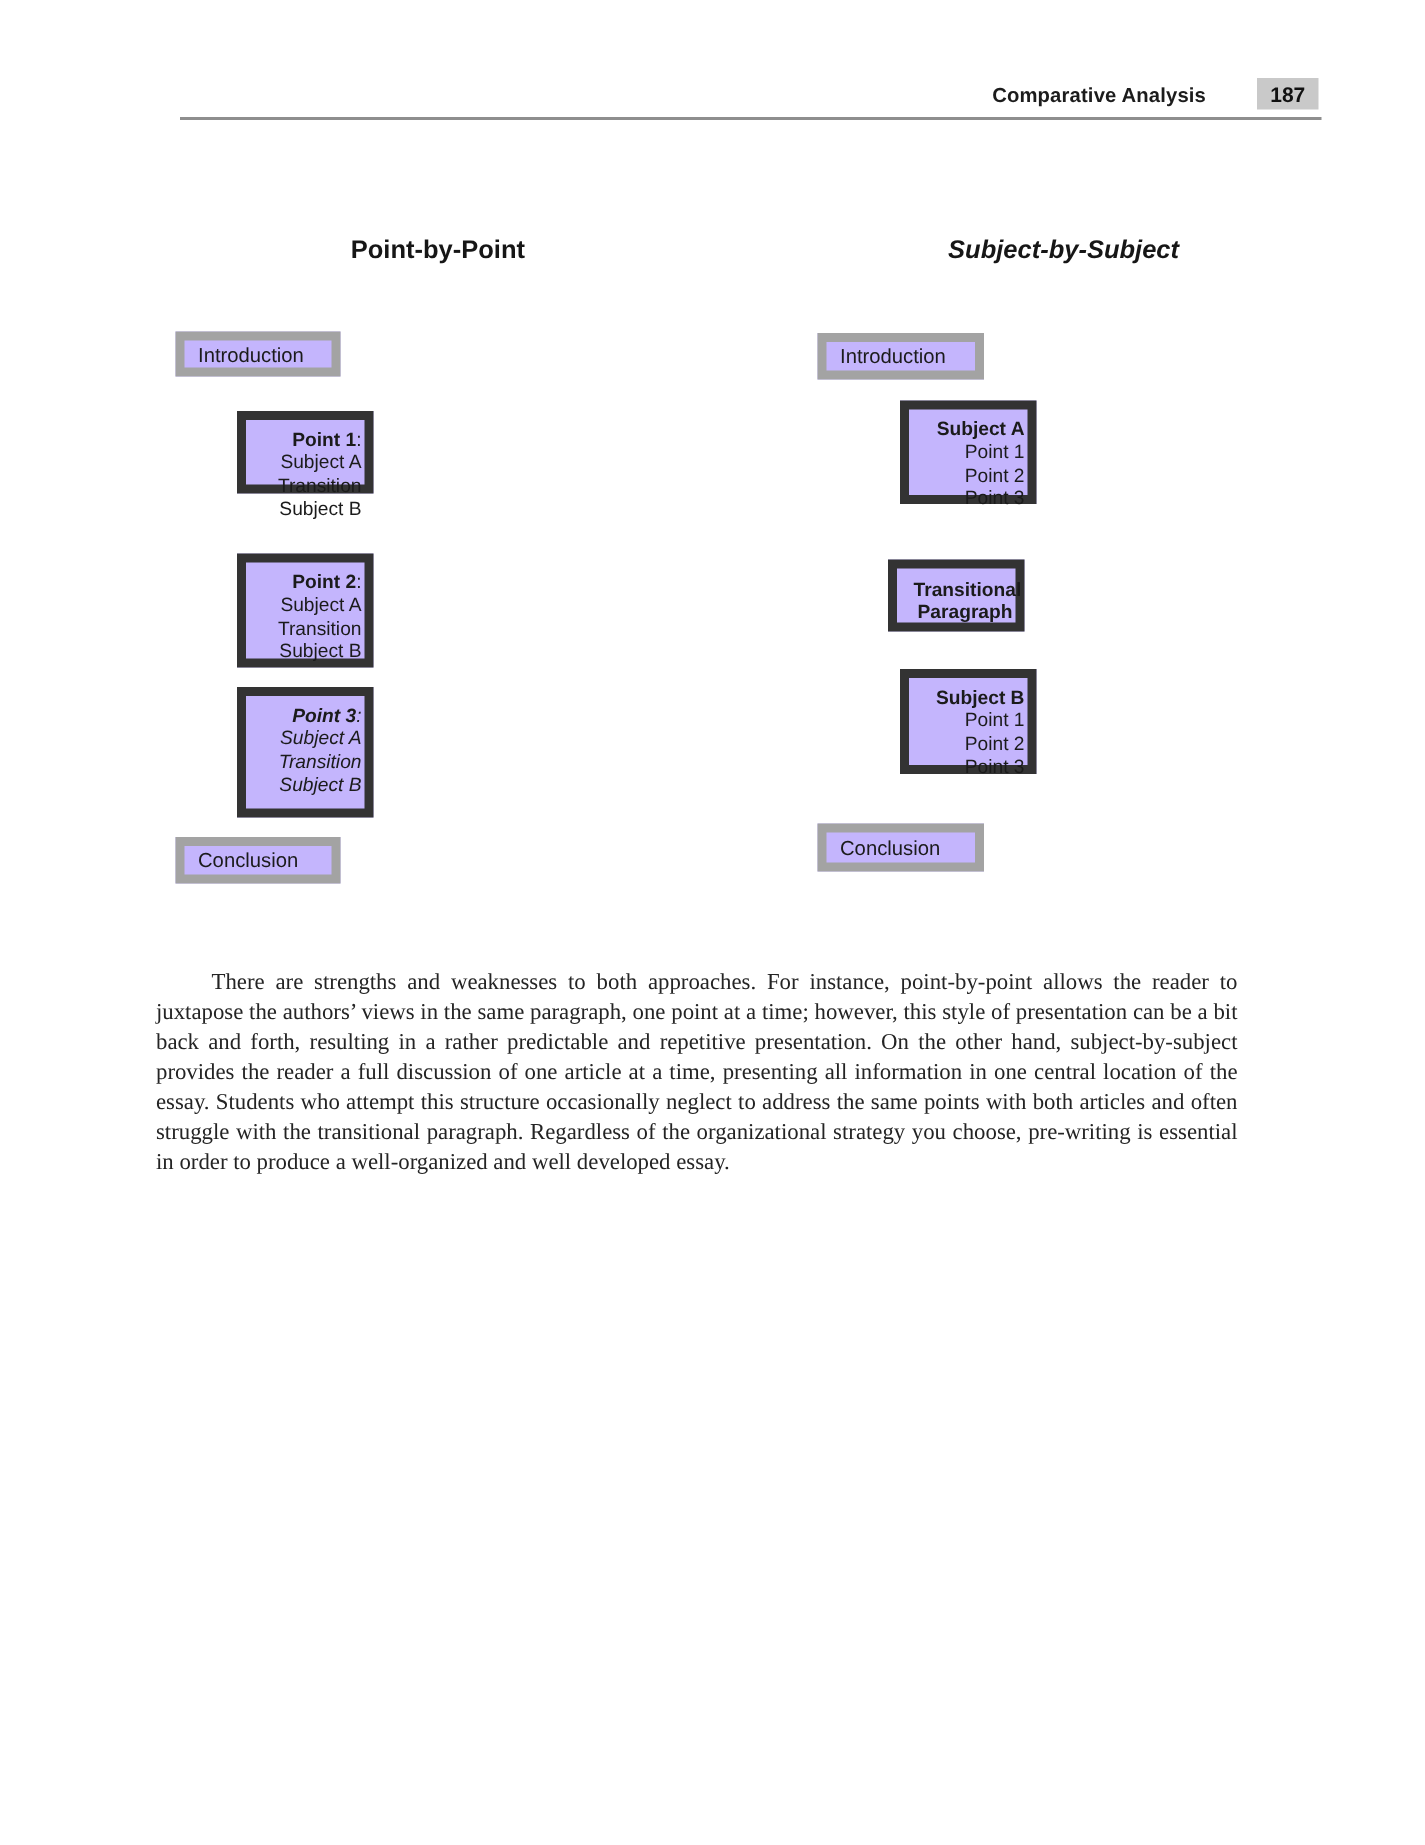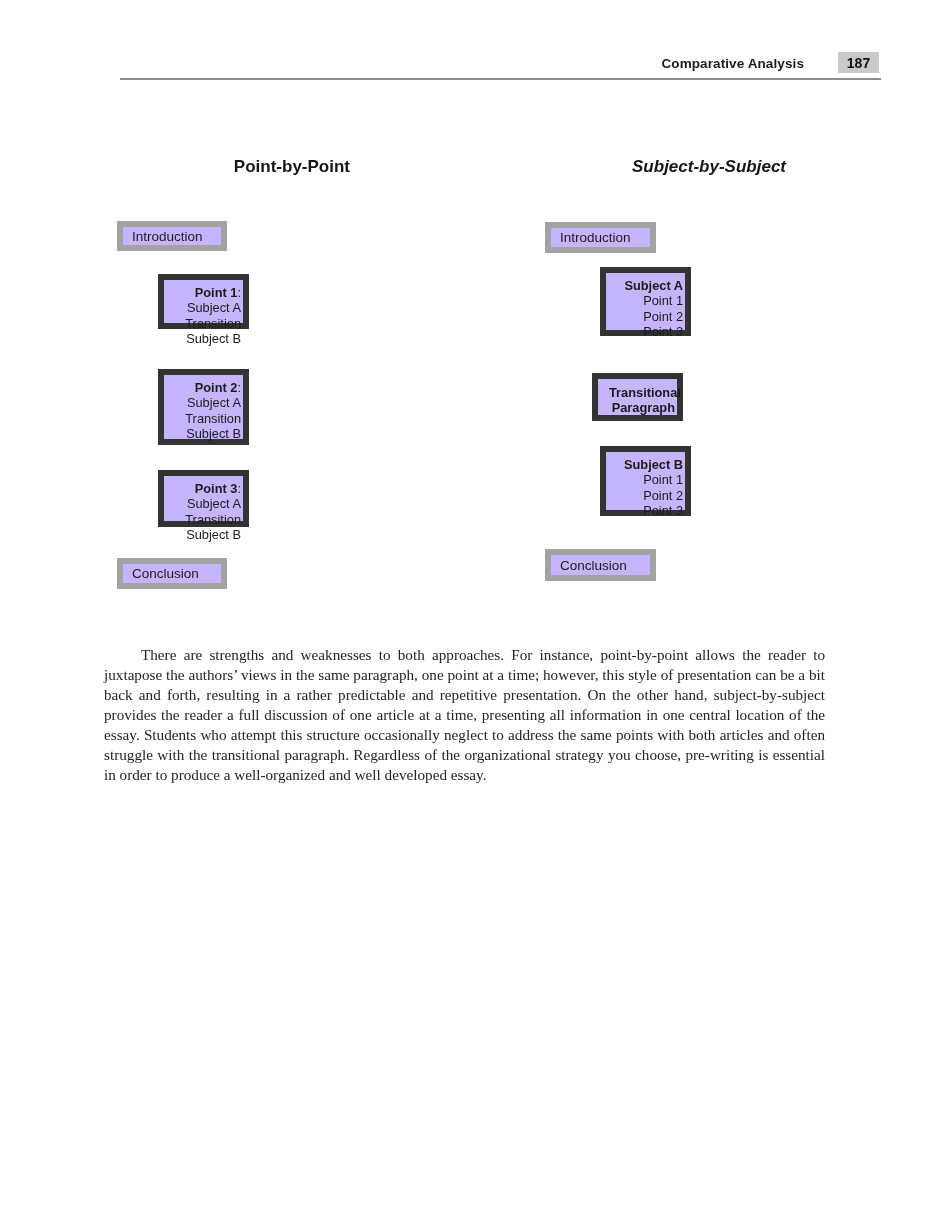--- a/index.html
+++ b/index.html
@@ -75,21 +75,21 @@
     font-size: 12.8px;
     line-height: 15.3px;
     border-color: #333;
   }
   .detail-box .bh { font-weight: bold; }
   .detail-box .colon { font-weight: normal; }
 
   #l-intro { left: 117px; top: 221px; width: 110px; height: 30px; }
   #l-p1    { left: 158px; top: 274px; width: 91px;  height: 55px; }
   #l-p2    { left: 158px; top: 369px; width: 91px;  height: 76px; }
-  #l-p3    { left: 158px; top: 470px; width: 91px;  height: 57px; }
+  #l-p3    { left: 158px; top: 458px; width: 91px;  height: 87px; font-style: italic; }
   #l-concl { left: 117px; top: 558px; width: 110px; height: 31px; }
 
   #r-intro { left: 545px; top: 222px; width: 111px; height: 31px; }
   #r-subja { left: 600px; top: 267px; width: 91px;  height: 69px; }
   #r-trans { left: 592px; top: 373px; width: 91px;  height: 48px; padding-top: 6px; }
   #r-subjb { left: 600px; top: 446px; width: 91px;  height: 70px; }
   #r-concl { left: 545px; top: 549px; width: 111px; height: 32px; }
 
   
   .body-par {

